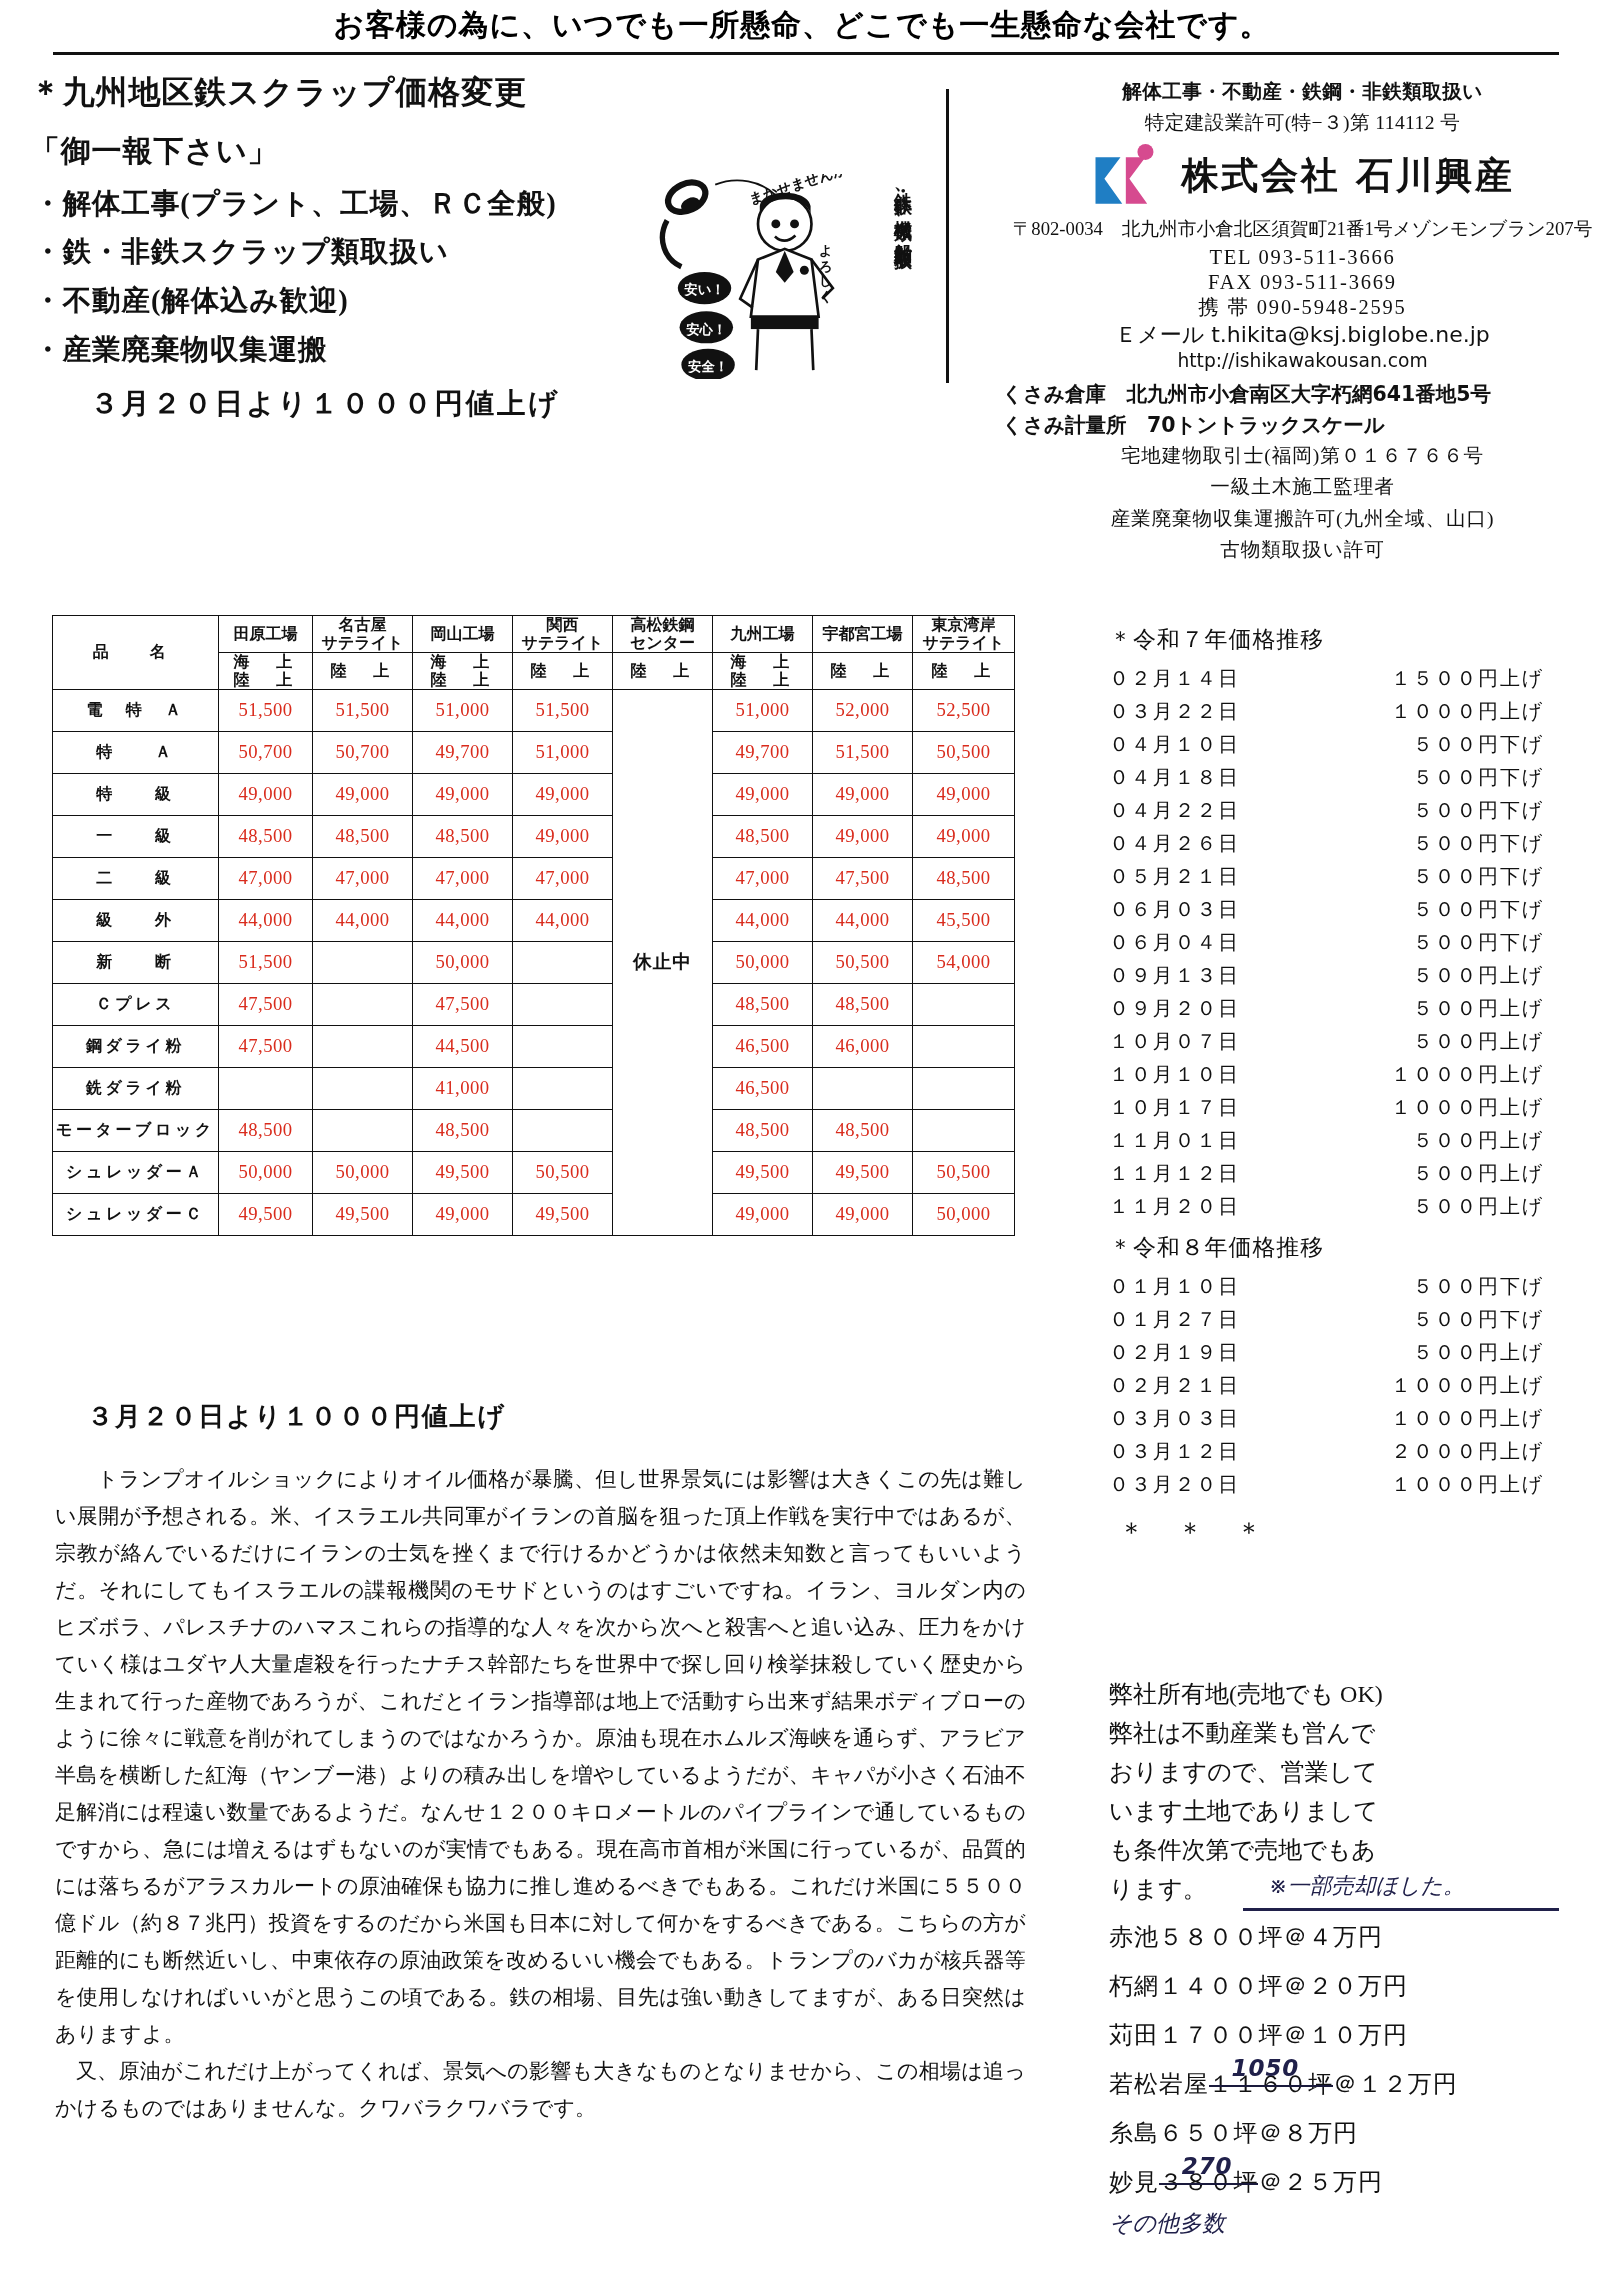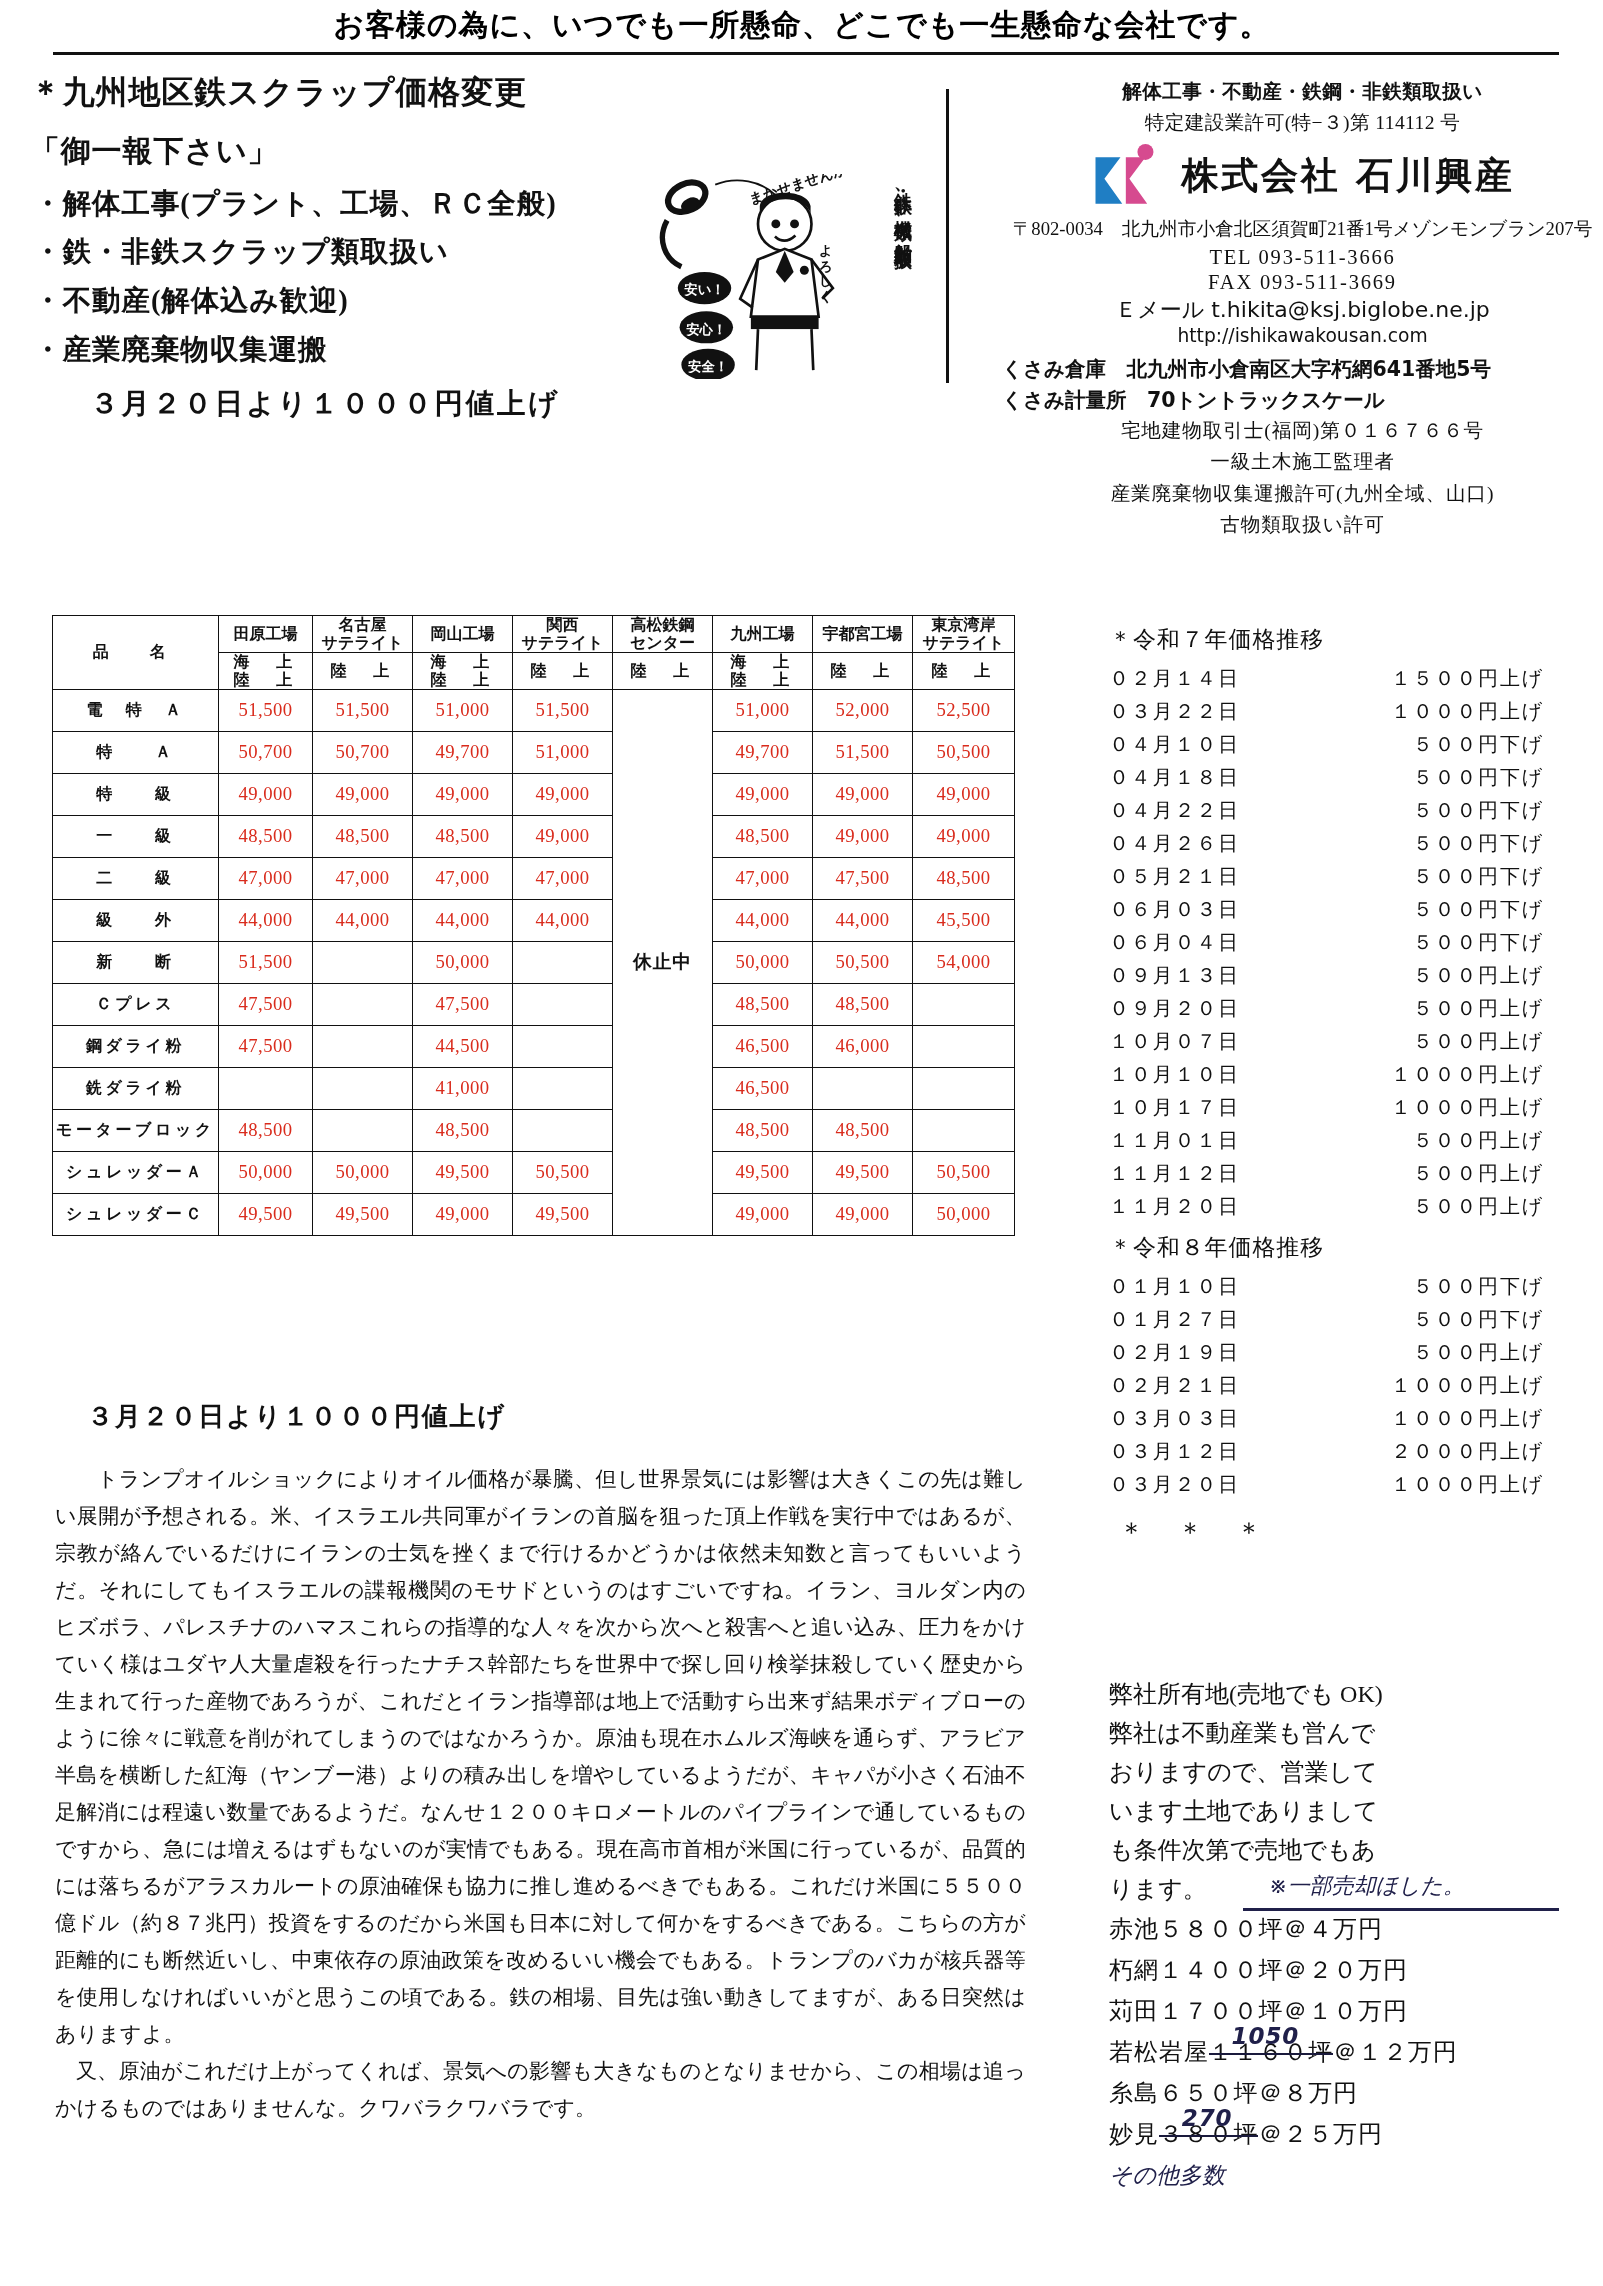--- a/index.html
+++ b/index.html
@@ -140,21 +140,21 @@
   .hist{position:absolute;left:1109px;top:624px;width:481px;}
   .hist h4{margin:0 0 7.1px 0;font-size:23px;font-weight:normal;letter-spacing:0.9px;}
   .hist .row{display:flex;font-size:20px;letter-spacing:1.8px;line-height:33px;white-space:nowrap;}
   .hist .d{width:203px;flex:none;}
   .hist .v{flex:1;text-align:right;padding-right:46px;}
   .stars{font-size:27px;letter-spacing:12.5px;margin:12.5px 0 7.1px 9px;}
 
   
   .estate{position:absolute;left:1109px;top:1675px;width:486px;}
   .estate .t{font-size:24px;line-height:39px;letter-spacing:0px;white-space:nowrap;}
-  .estate .lot{font-size:24px;line-height:41px;letter-spacing:0.9px;white-space:nowrap;position:relative;}
+  .estate .lot{font-size:24px;line-height:41px;letter-spacing:0.9px;white-space:nowrap;position:relative;margin-top:8px;}
   .strike{position:relative;}
   .strike .sline{
     position:absolute;left:0;right:0;top:52%;height:2.7px;background:#1a1a3c;
   }
   .hw-note{
     position:absolute;left:160px;top:-3.6px;font-size:22px;
     font-family:"DejaVu Sans","Liberation Sans",sans-serif;
     font-style:italic;color:#20204a;
   }
   .hw-over{
@@ -233,20 +233,21 @@
           <circle cx="62" cy="10" r="9" fill="#d64a8f"></circle>
         </svg>
       </span>
       <span class="company">株式会社 石川興産</span>
     </div>
 
     <div class="addr">〒802-0034　北九州市小倉北区須賀町21番1号メゾンモンブラン207号</div>
     <div class="tel-block">
       <div>TEL 093-511-3666</div>
       <div>FAX 093-511-3669</div>
+      <div>携 帯 090-5948-2595</div>
     </div>
     <div class="mail">Ｅメール  t.hikita@ksj.biglobe.ne.jp</div>
     <div class="url">http://ishikawakousan.com</div>
 
     <div class="wh-line">くさみ倉庫　北九州市小倉南区大字朽網641番地5号</div>
     <div class="wh-line">くさみ計量所　70トントラックスケール</div>
 
     <div class="lic">宅地建物取引士(福岡)第０１６７６６号</div>
     <div class="lic">一級土木施工監理者</div>
     <div class="lic">産業廃棄物収集運搬許可(九州全域、山口)</div>

